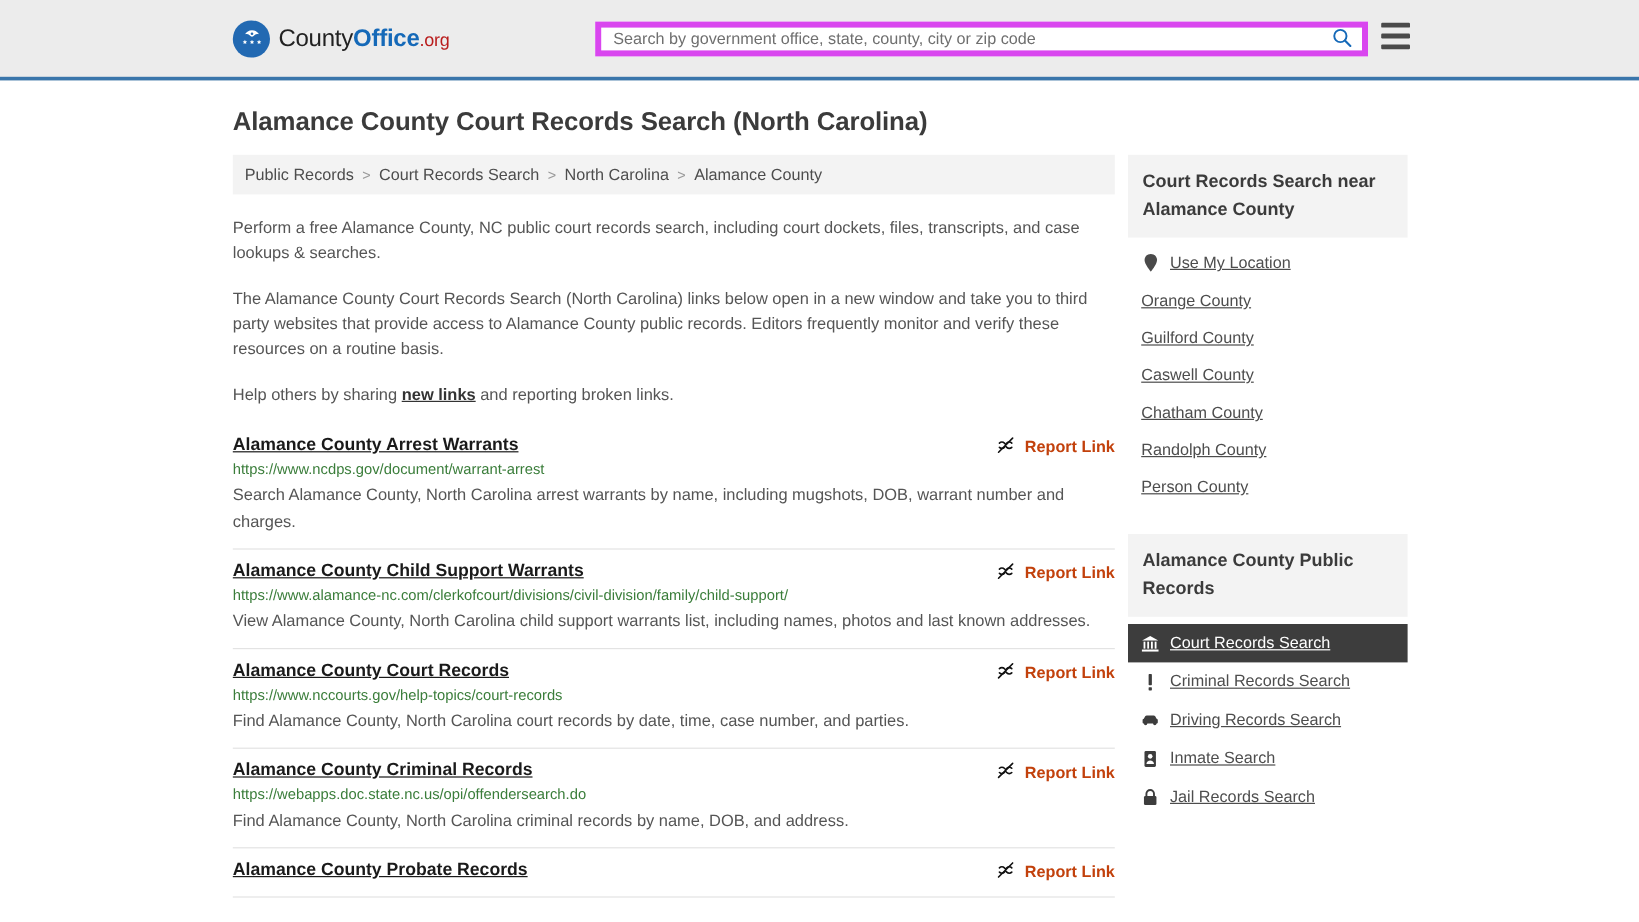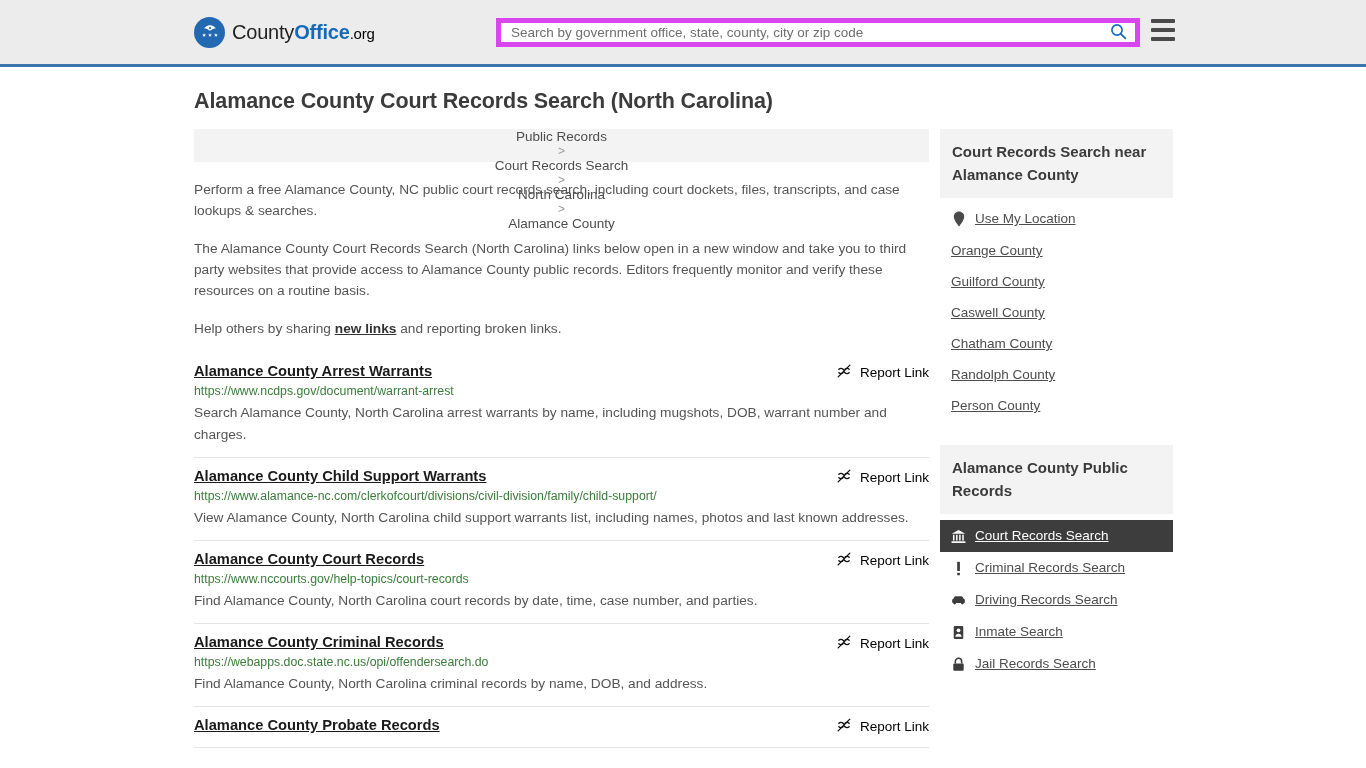--- a/index.html
+++ b/index.html
@@ -34,21 +34,21 @@
   .logo-badge svg { display: block; }
   .logo-text {
     margin-left: 7px;
     font-size: 20px;
     letter-spacing: -0.2px;
     color: #222222;
     white-space: nowrap;
   }
   .logo-text .b { color: #1569b8; font-weight: bold; }
   .logo-text .w1 { font-weight: normal; }
-  .logo-text .org { font-size: 15px; color: #000000; }
+  .logo-text .org { font-size: 15px; color: #b91c1c; }
 
   .search-wrap {
     position: absolute;
     left: 496px; top: 18px;
     width: 644px; height: 29px;
     background: #ffffff;
     border: 5px solid #d946ef;
     display: flex; align-items: center;
   }
   .search-input {
@@ -101,21 +101,20 @@
   .col-main { width: 735px; flex: none; }
   .col-side { width: 233px; flex: none; margin-left: 11px; }
 
   
   .breadcrumb {
     background: #f3f3f3;
     height: 33px;
     display: flex; align-items: center;
     padding: 0 10px;
     font-size: 13.5px;
-    flex-direction: column;
   }
   .breadcrumb a {
     color: #4d4d4d;
     text-decoration: none;
   }
   .breadcrumb .sep {
     color: #9a9a9a;
     margin: 0 7px;
     font-size: 12px;
   }
@@ -153,21 +152,21 @@
   }
   .report-link {
     display: flex; align-items: center;
     gap: 8px;
     color: #3d3d3d;
     font-size: 13.5px;
     text-decoration: none;
     white-space: nowrap;
     padding-left: 14px;
   }
-  .report-link .rl-label { color: #000000; }
+  .report-link .rl-label { color: #c2410c; font-weight: bold; }
   .result-url {
     display: block;
     font-size: 12.3px;
     color: #3a7d3a;
     margin-top: 2px;
     text-decoration: none;
   }
   .result-desc {
     font-size: 13.7px;
     line-height: 22px;

